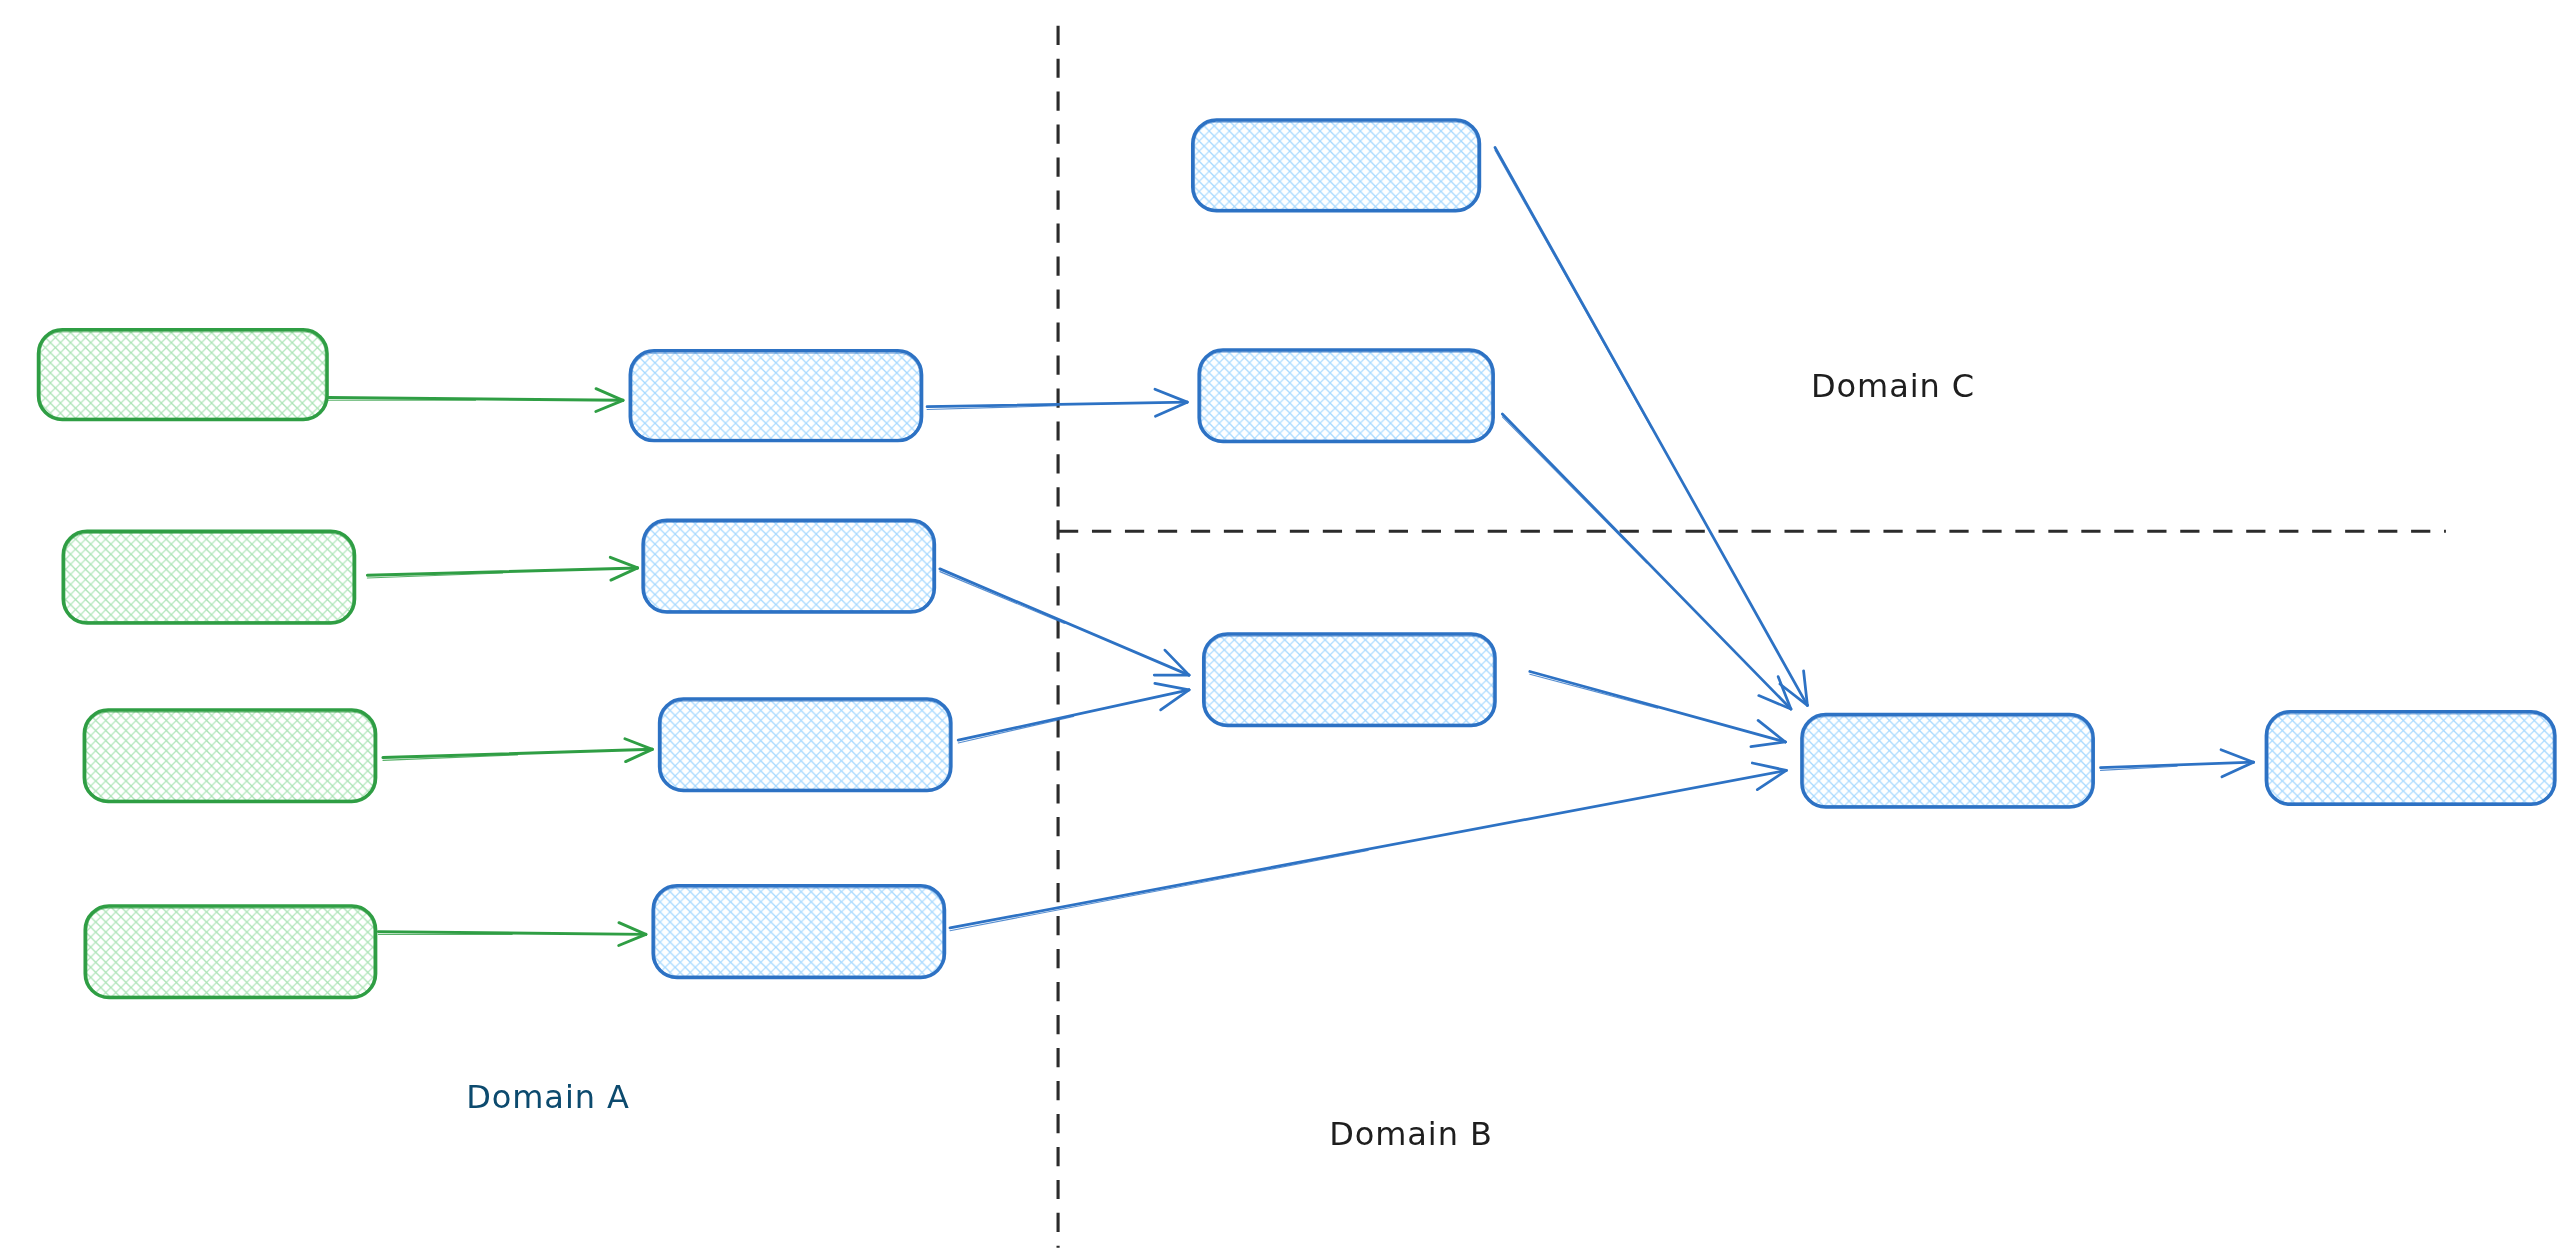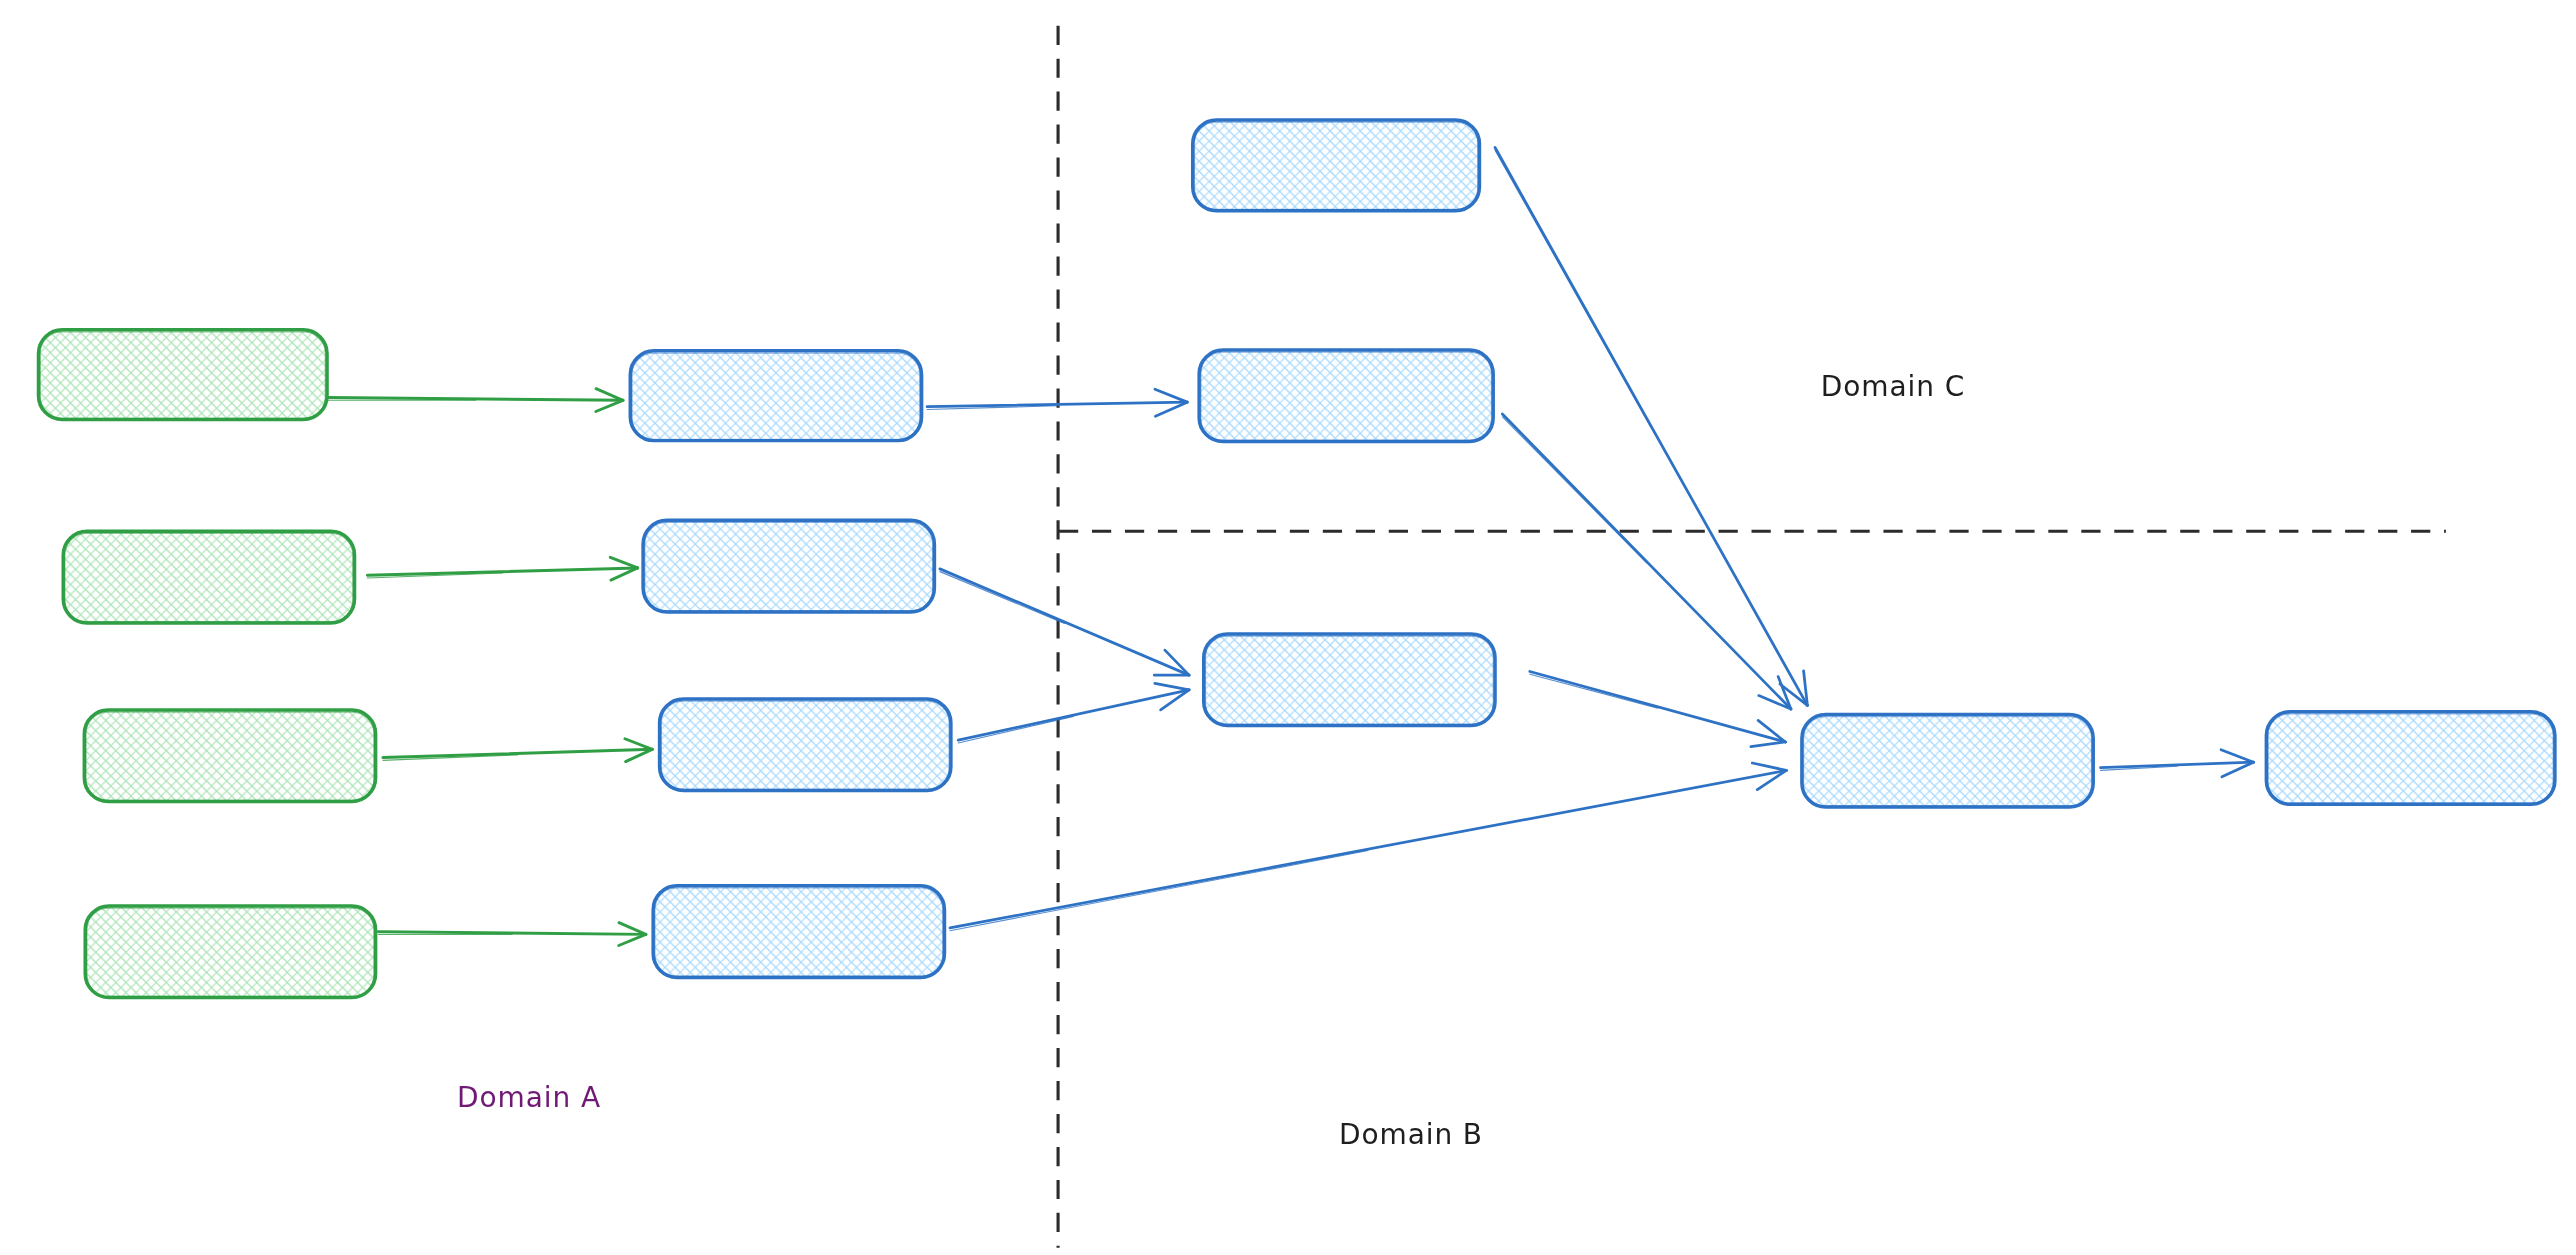--- a/index.html
+++ b/index.html
@@ -19,21 +19,21 @@
   }
   #diagram-svg {
     position: absolute;
     left: 0;
     top: 0;
   }
   .domain-label {
     position: absolute;
     transform: translate(-50%, -50%);
     font-family: cursive, "DejaVu Sans", sans-serif;
-    font-size: 28px;
+    font-size: 32px;
     font-weight: 500;
     letter-spacing: 0.9px;
     color: #1e1e1e;
     white-space: nowrap;
     user-select: none;
   }
   .node-rect {
     cursor: move;
   }
   .arrow-line, .divider-line {
@@ -189,17 +189,17 @@
         <rect x="1967" y="780" width="318" height="101" rx="26" ry="26" fill="none" stroke="#2d72c4" stroke-width="3.8" class="node-rect"></rect>
         <rect x="1969" y="782.5" width="314" height="97" rx="23" ry="23" fill="none" stroke="#2d72c4" stroke-width="1.1" opacity="0.55" class="node-rect"></rect>
       </g>
       <g>
         <rect x="2474" y="777" width="315" height="101" rx="26" ry="26" fill="url(#hatch-blue)" stroke="none" class="node-rect"></rect>
         <rect x="2474" y="777" width="315" height="101" rx="26" ry="26" fill="none" stroke="#2d72c4" stroke-width="3.8" class="node-rect"></rect>
         <rect x="2476" y="779.5" width="311" height="97" rx="23" ry="23" fill="none" stroke="#2d72c4" stroke-width="1.1" opacity="0.55" class="node-rect"></rect>
       </g>
     </svg>
 
-  <div class="domain-label" id="label-a" style="left: 529px; top: 1097px; color: #701a75;">Domain A</div>
+  <div class="domain-label" id="label-a" style="left: 548px; top: 1097px; color: #0c4a6e;">Domain A</div>
   <div class="domain-label" id="label-b" style="left: 1411px; top: 1114px; color: rgb(30, 30, 30); margin-top: 20px;">Domain B</div>
   <div class="domain-label" id="label-c" style="left: 1893px; top: 386px; color: rgb(30, 30, 30);">Domain C</div>
 </div>
 
 
 </body></html>

